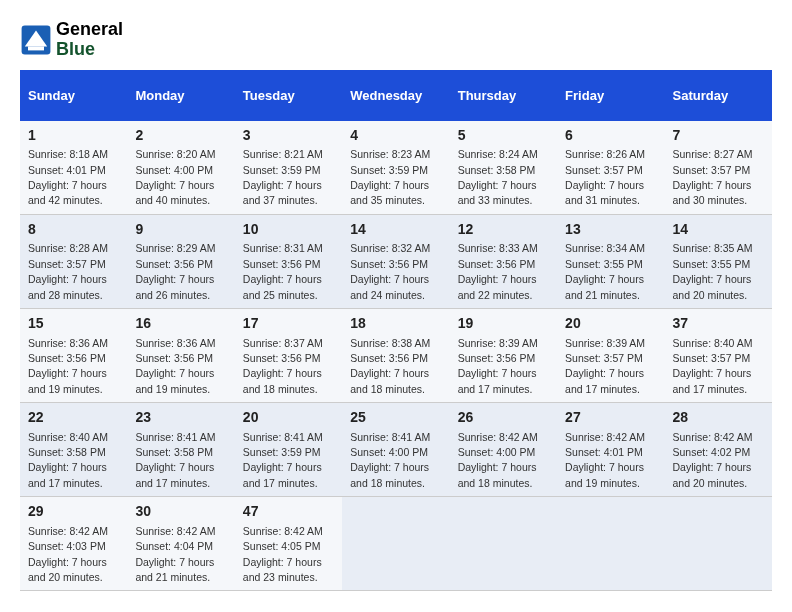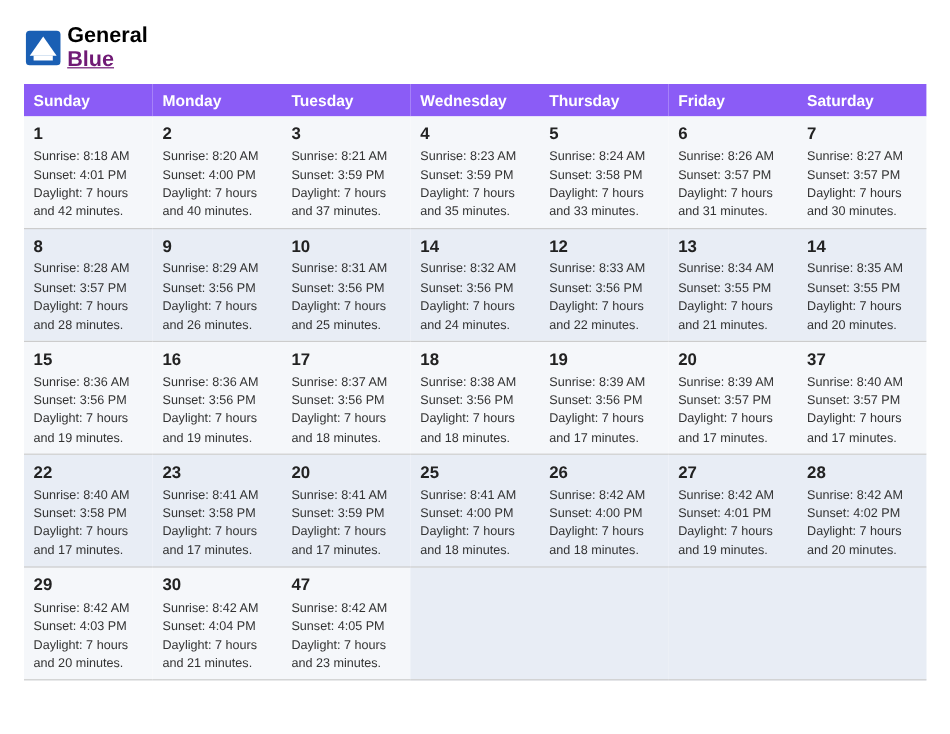--- a/index.html
+++ b/index.html
@@ -19,21 +19,21 @@
     .logo {
       display: flex;
       align-items: center;
       gap: 4px;
     }
     .logo-text {
       font-size: 18px;
       font-weight: bold;
       line-height: 1.1;
     }
-    .logo-text span { color: #701a75; text-decoration: underline; }
+    .logo-text span { color: #14532d; }
     .logo-icon {
       width: 32px;
       height: 32px;
     }
     .title-block {
       text-align: right;
     }
     .month-title {
       font-size: 36px;
       font-weight: normal;
@@ -42,24 +42,24 @@
     .location {
       font-size: 15px;
       color: #444;
     }
     table {
       width: 100%;
       border-collapse: collapse;
       font-size: 11px;
     }
     thead tr th {
-      background: #8b5cf6;
+      background: #1d4ed8;
       color: #fff;
       text-align: left;
-      padding: 6px 8px;
+      padding: 18px 8px;
       font-size: 13px;
       font-weight: bold;
     }
     tbody tr {
       border-bottom: 1px solid #ccc;
     }
     tbody tr:nth-child(odd) {
       background: #f5f7fa;
     }
     tbody tr:nth-child(even) {

